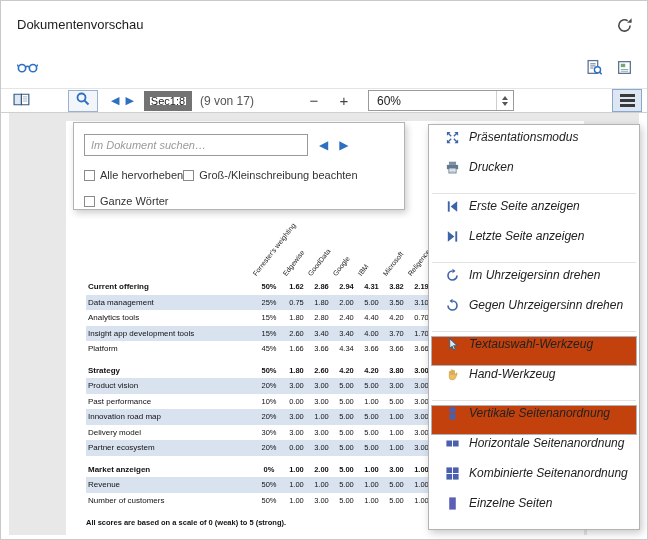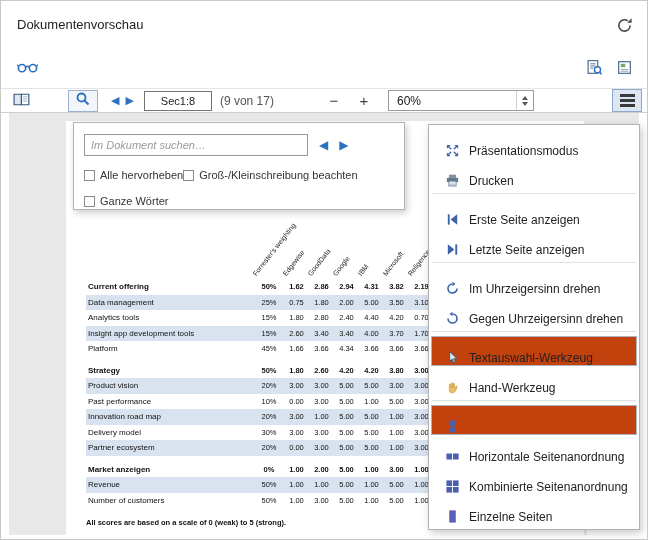--- a/index.html
+++ b/index.html
@@ -14,21 +14,21 @@
 
   .icon-bar { position:absolute; top:54px; left:0; right:0; height:33px; }
   .glasses-btn { position:absolute; left:16px; top:5px; }
   .right-icons { position:absolute; right:14px; top:4px; display:flex; gap:13px; }
 
   
   .toolbar { position:absolute; top:87px; left:0; right:0; height:25px; border-top:1px solid #e4e4e4; border-bottom:1px solid #cfcfcf; display:flex; align-items:center; padding:0 5px 0 12px; background:#fff; }
   .toolbtn { width:30px; height:22px; display:flex; align-items:center; justify-content:center; background:#fff; border:1px solid transparent; cursor:pointer; }
   .toolbtn.active { border:1px solid #9ab2cf; background:#f2f6fb; }
   .navbtn { border:none; background:none; color:#2d6fc1; font-size:11px; cursor:pointer; line-height:1; }
-  .page-input { width:68px; height:20px; border:1px solid #737373; font-size:11px; text-align:center; color:#222; font-family:"Liberation Sans", sans-serif; }
+  .page-input { width:48px; height:20px; border:6px solid #737373; font-size:11px; text-align:center; color:#222; font-family:"Liberation Sans", sans-serif; }
   .count-label { font-size:12px; color:#555; white-space:nowrap; }
   .zoombtn { border:none; background:none; font-size:15px; color:#444; cursor:pointer; width:16px; line-height:1; }
   .zoom-select { width:146px; height:21px; border:1px solid #9a9a9a; display:flex; align-items:center; cursor:pointer; background:#fff; }
   .zoom-value { flex:1; font-size:12px; color:#222; padding-left:8px; }
   .spinner { width:17px; height:100%; border-left:1px solid #cfcfcf; display:flex; flex-direction:column; align-items:center; justify-content:center; gap:2px; }
   .up-tri { width:0; height:0; border-left:3.5px solid transparent; border-right:3.5px solid transparent; border-bottom:4.5px solid #555; }
   .down-tri { width:0; height:0; border-left:3.5px solid transparent; border-right:3.5px solid transparent; border-top:4.5px solid #555; }
   .menu-btn { width:30px; height:23px; margin-left:auto; display:flex; flex-direction:column; align-items:center; justify-content:center; gap:2.5px; background:#dde7f4; border:1px solid #8aa7cc; cursor:pointer; }
   .menu-btn .bar { width:15px; height:2.4px; background:#3a3a3a; }
   .ml36{margin-left:36px}.ml13{margin-left:13px}.ml6{margin-left:6px}.ml10{margin-left:10px}.ml8{margin-left:8px}.ml52{margin-left:52px}.ml14{margin-left:14px}.ml16{margin-left:16px}
@@ -60,21 +60,21 @@
   .search-input::placeholder { color:#9a9a9a; font-style:italic; }
   .search-nav { border:none; background:none; color:#2d6fc1; font-size:12px; cursor:pointer; margin-left:11px; line-height:1; }
   .chk-row { position:absolute; left:10px; display:flex; align-items:center; }
   .chk-row.r2 { top:46px; } .chk-row.r3 { top:72px; }
   .chk { display:flex; align-items:center; gap:5px; }
   .cbox { width:11px; height:11px; border:1px solid #8a8a8a; background:#fff; display:inline-block; cursor:pointer; }
   .chk-label { font-size:11px; color:#333; }
 
   
   .menu-popup { position:absolute; left:427px; top:123px; width:212px; background:#fff; border:1px solid #b3b3b3; box-shadow:2px 3px 8px rgba(0,0,0,.22); z-index:20; padding:4px 0; }
-  .menu-item { height:30px; display:flex; align-items:flex-end; padding:0 8px 0 11px; margin:0 2px; border:1px solid transparent; cursor:pointer; }
+  .menu-item { height:30px; display:flex; align-items:flex-start; padding:0 8px 0 11px; margin:0 2px; border:1px solid transparent; cursor:pointer;font-style:italic; }
   .menu-item.selected { background:#c2410c; border-color:#acb3be; }
   .mi-icon { width:18px; display:inline-flex; align-items:center; justify-content:center; }
   .mi-label { margin-left:8px; font-size:12px; color:#222; white-space:nowrap; }
   .menu-divider { height:1px; background:#e2e2e2; margin:4px 3px; }
 </style>
 </head>
 <body>
 
 <div class="app">
 
@@ -445,20 +445,21 @@
         <span class="mi-label">Hand-Werkzeug</span>
       </div>
       <div class="menu-divider"></div>
       <div class="menu-item selected">
         <span class="mi-icon">
           <svg width="15" height="15" viewBox="0 0 16 16" fill="#4a5fae">
             <rect x="4.8" y="1.5" width="6.4" height="6"></rect>
             <rect x="4.8" y="8.5" width="6.4" height="6"></rect>
           </svg>
         </span>
+        <span class="mi-label">Vertikale Seitenanordnung</span>
       </div>
       <div class="menu-item">
         <span class="mi-icon">
           <svg width="15" height="15" viewBox="0 0 16 16" fill="#4a5fae">
             <rect x="1.5" y="4.8" width="6" height="6.4"></rect>
             <rect x="8.5" y="4.8" width="6" height="6.4"></rect>
           </svg>
         </span>
         <span class="mi-label">Horizontale Seitenanordnung</span>
       </div>

